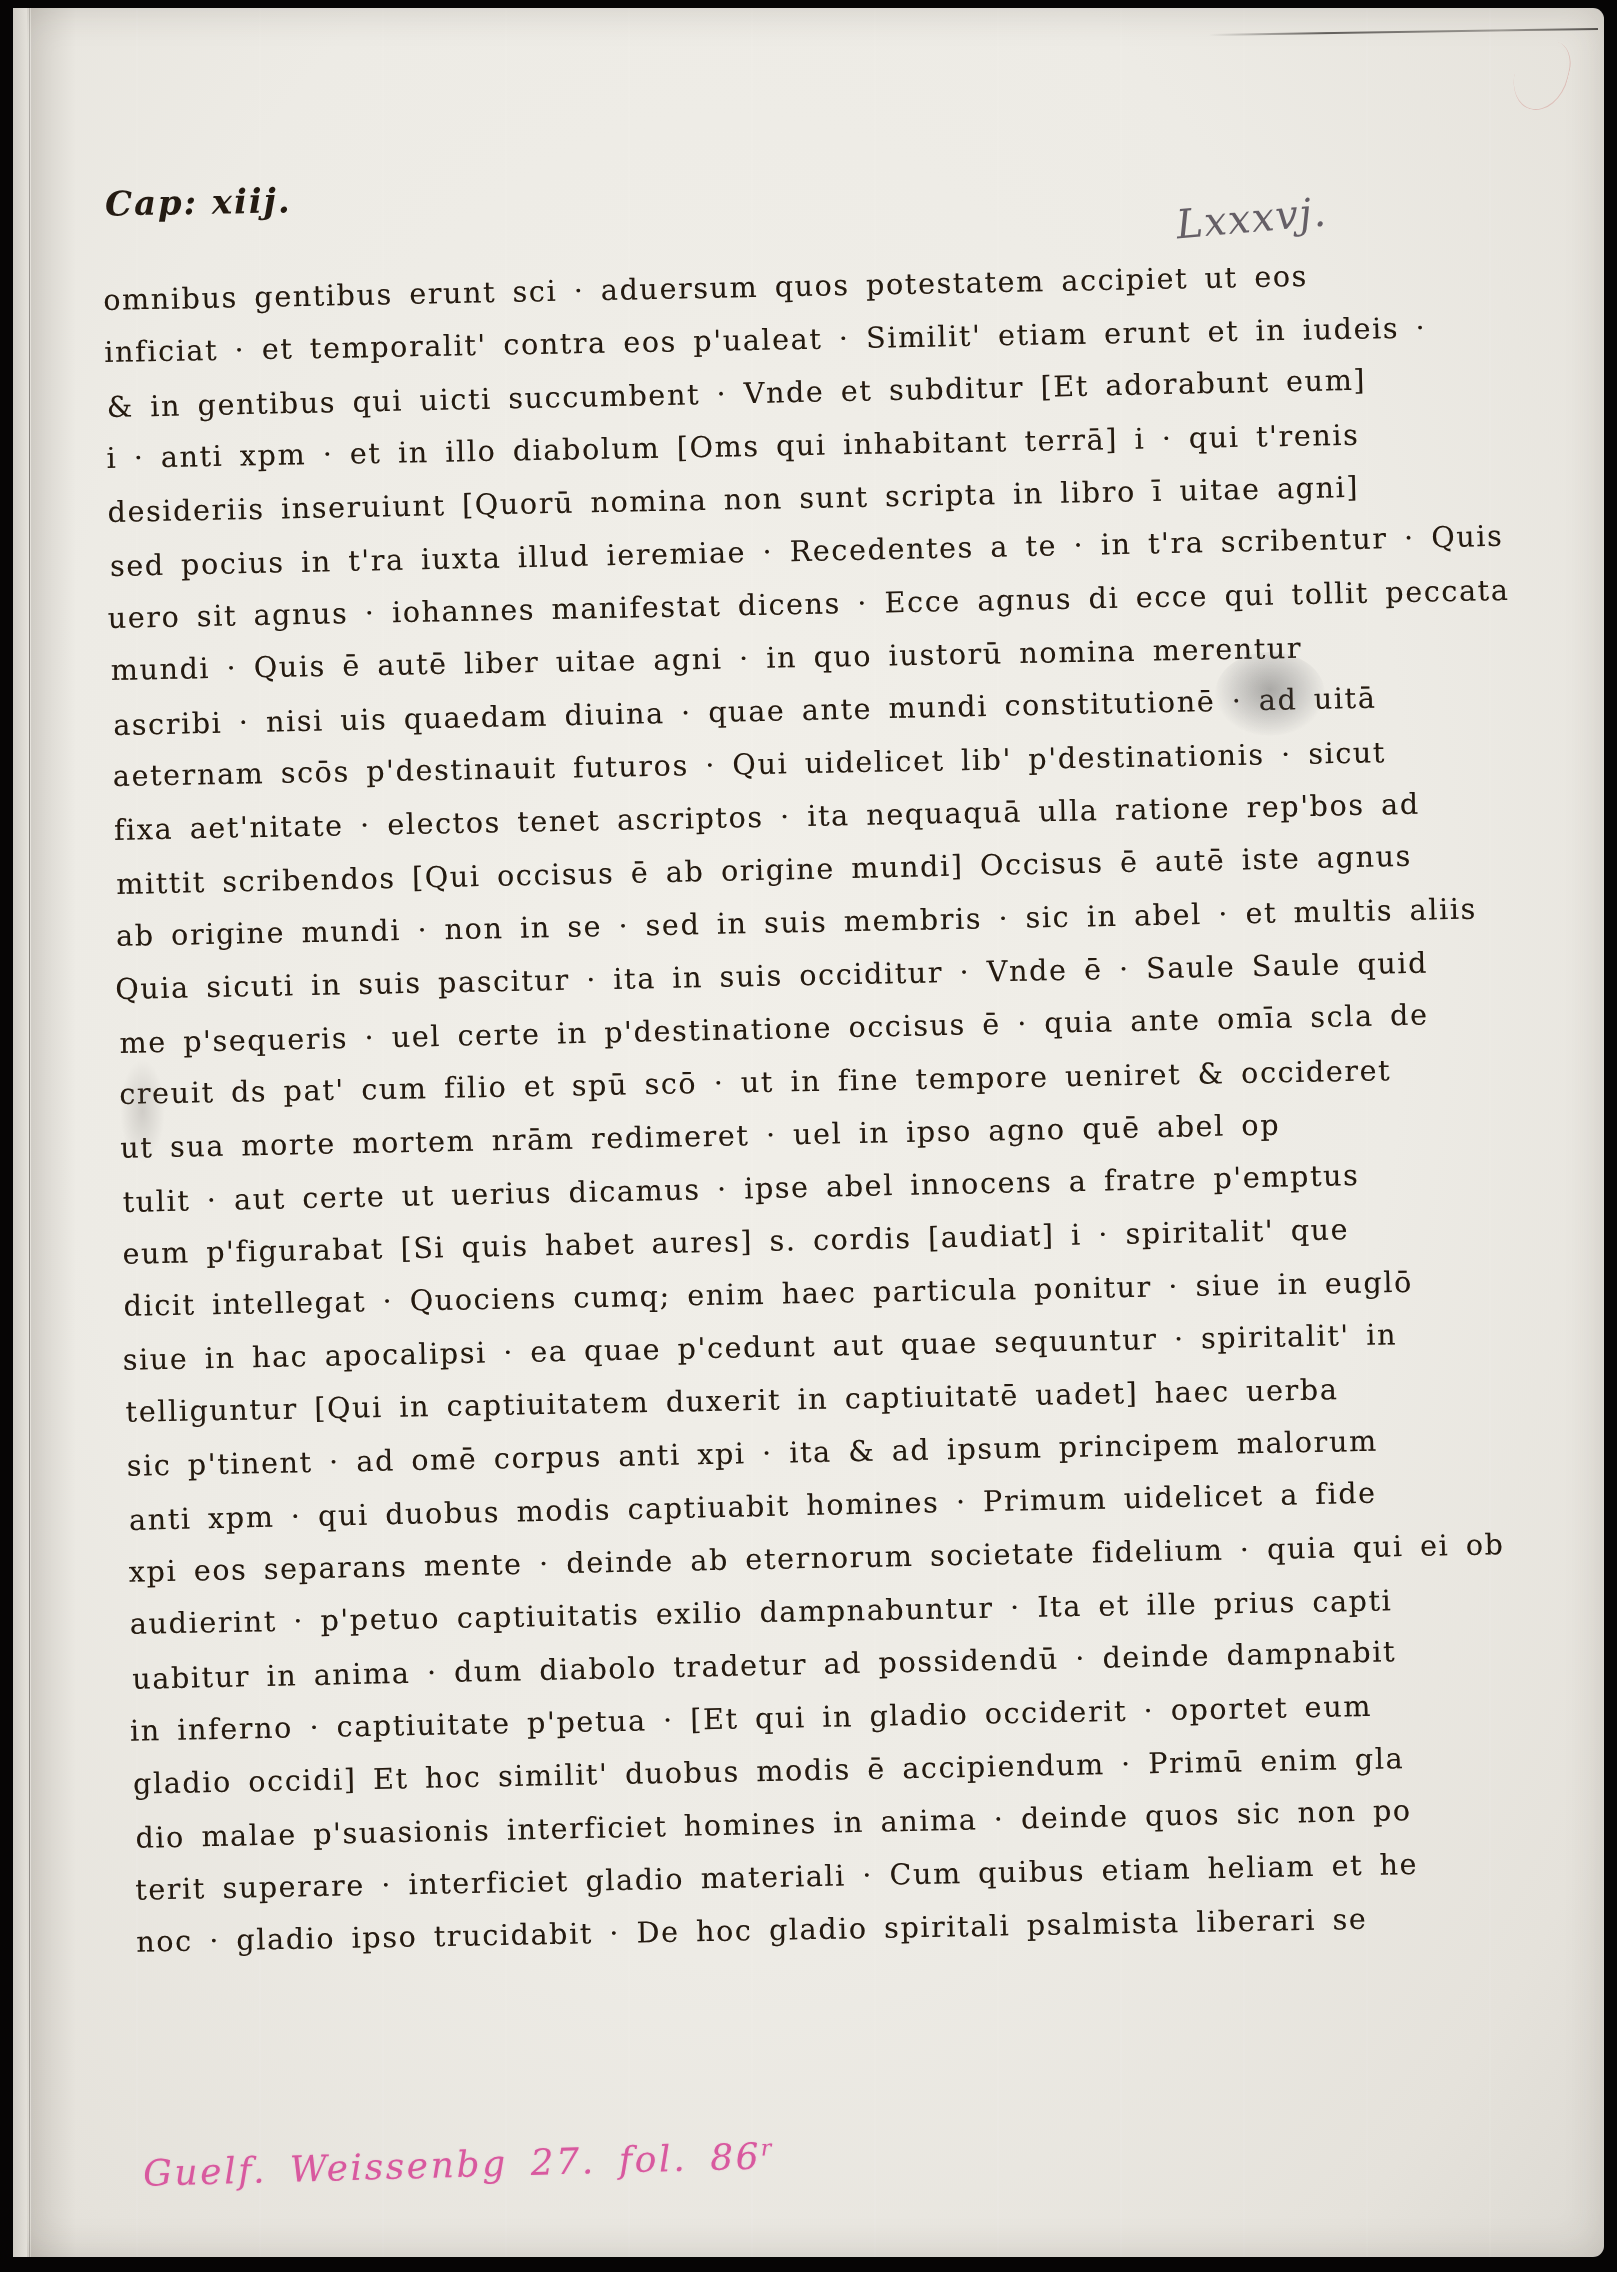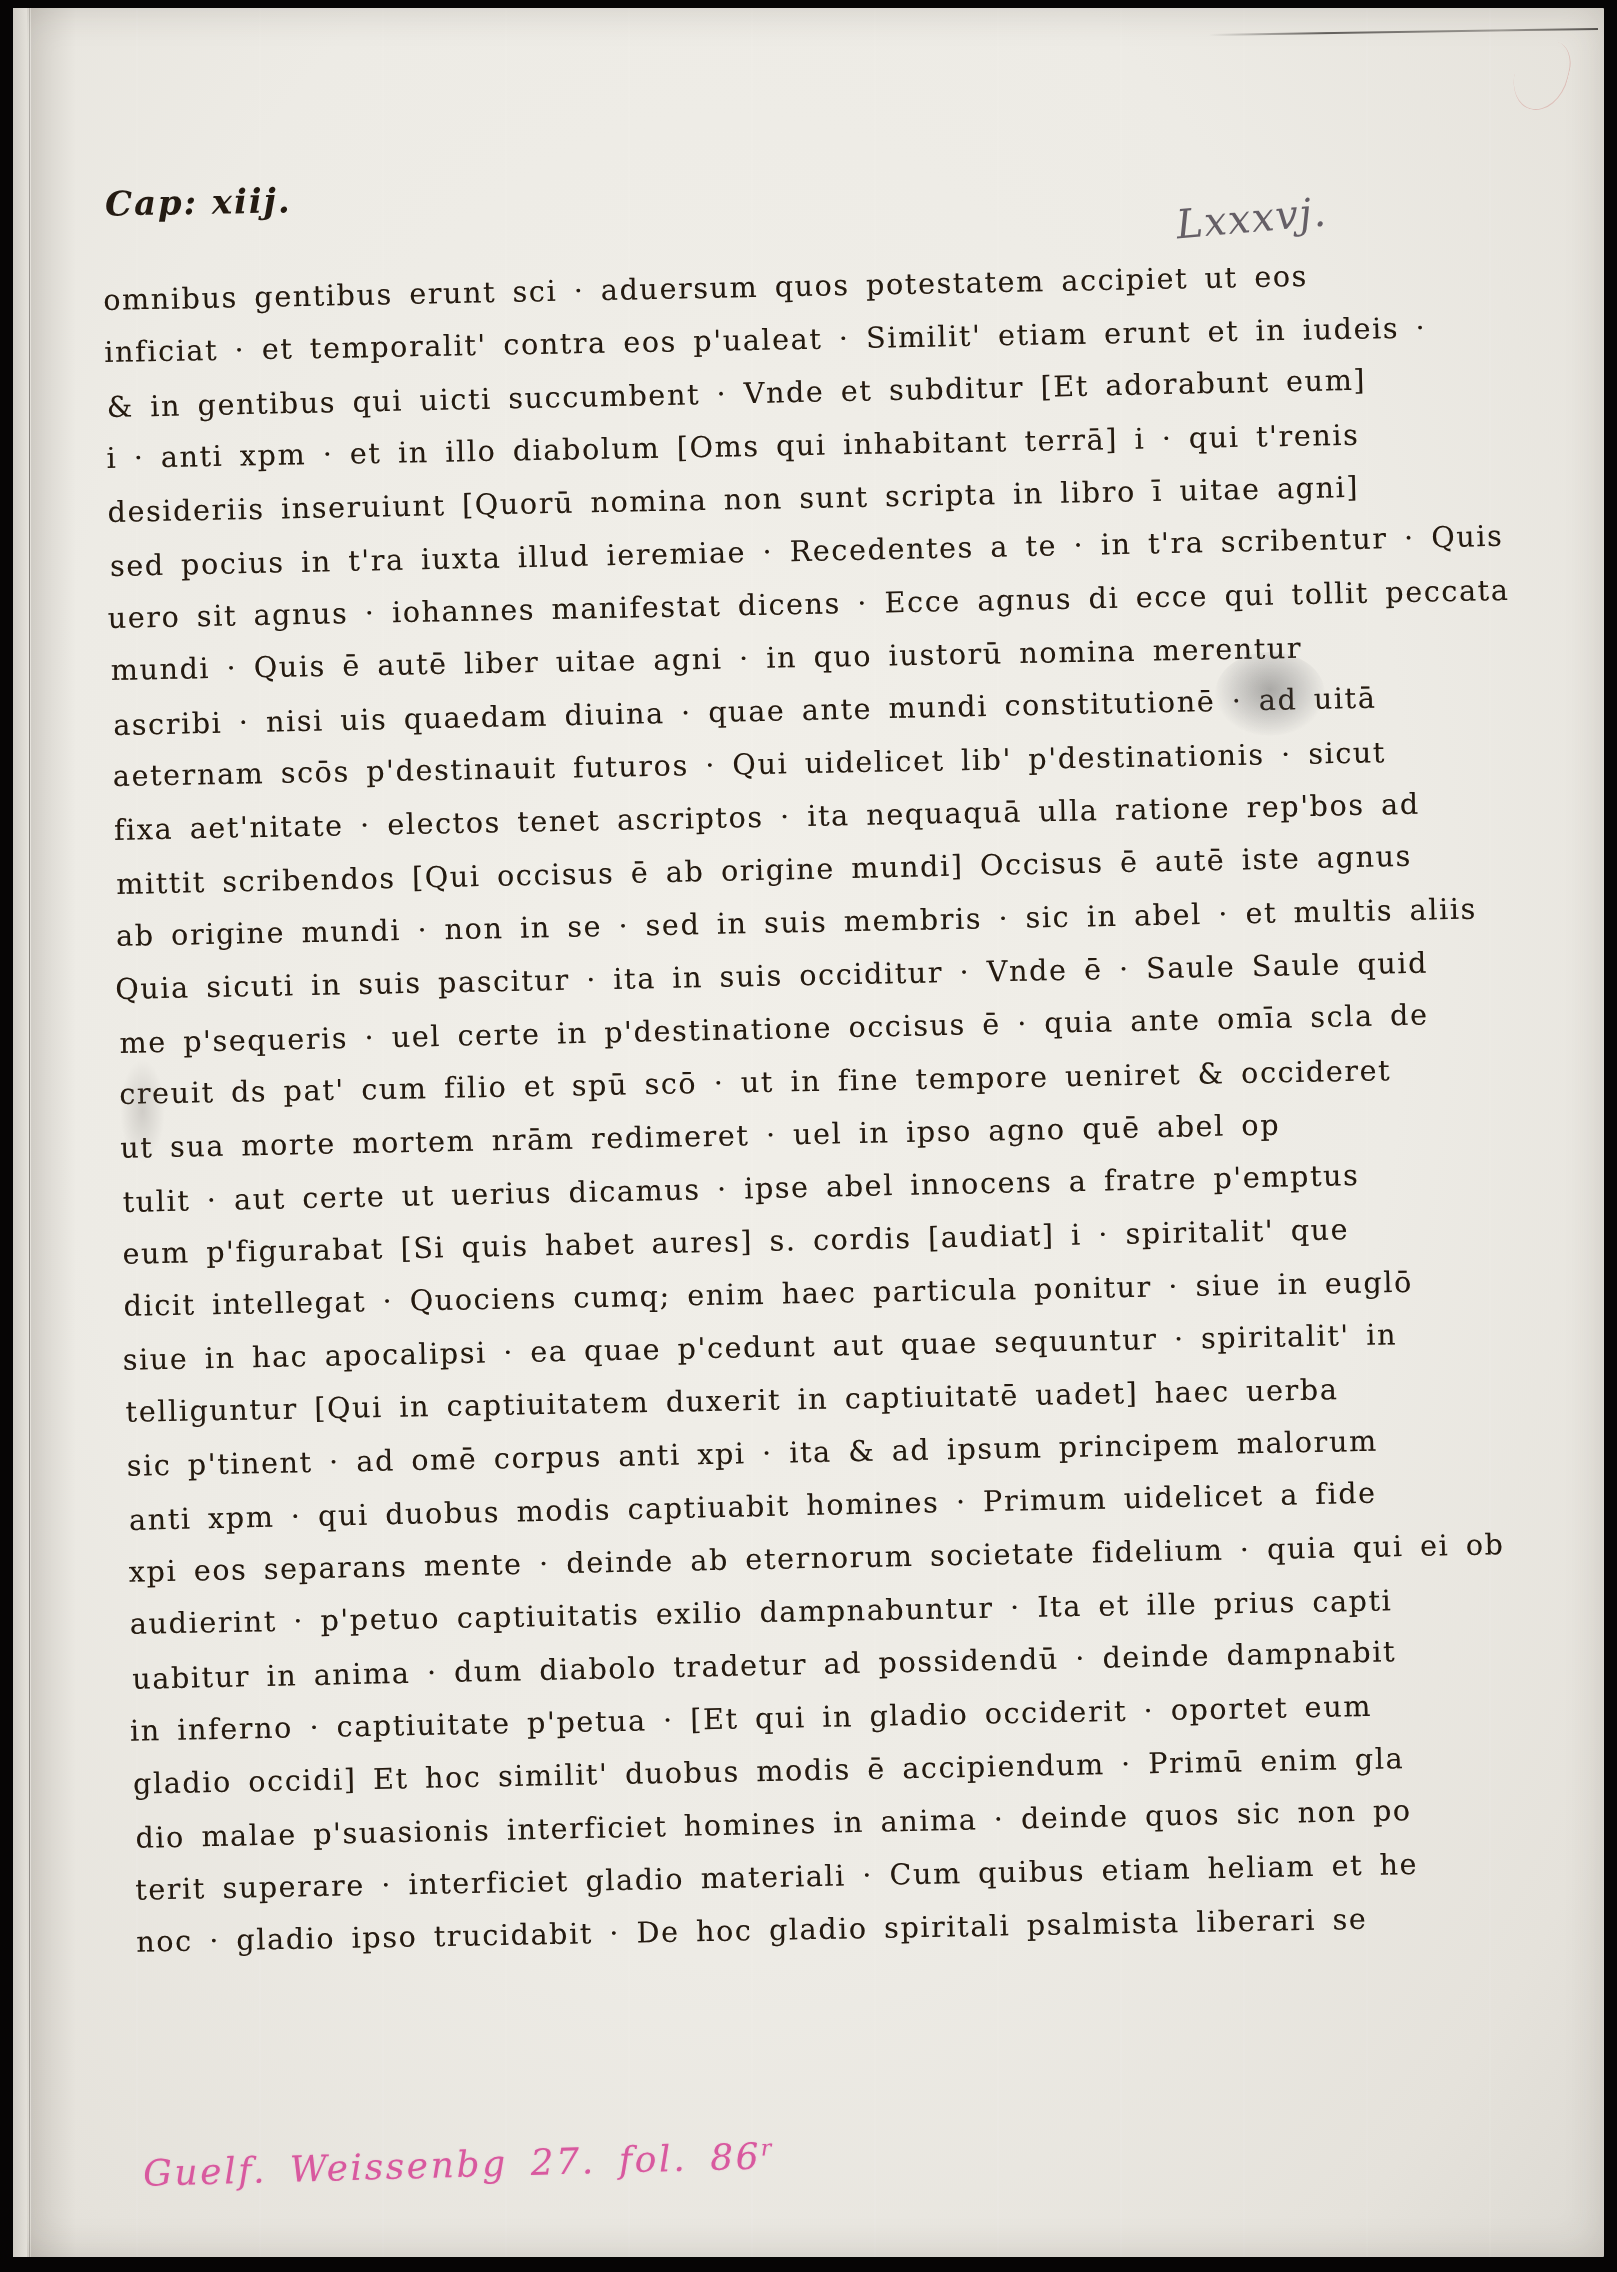--- a/index.html
+++ b/index.html
@@ -9,21 +9,21 @@
     position:relative;
     font-family:"DejaVu Serif", serif;
     overflow:hidden;
   }
   .page{
     position:absolute;
     left:13px;top:7.8px;right:13px;bottom:15.6px;
     background:
       repeating-linear-gradient(90deg, rgba(255,255,255,.05) 0 1.9px, rgba(0,0,0,0) 1.9px 123px),
       radial-gradient(ellipse at 45% 40%, #f1efe9 0%, #edebe5 55%, #e5e2db 85%, #dcd9d2 100%);
-    border-radius:1px;
+    border-radius:11px;
     box-shadow:inset 0 0 39px rgba(60,50,40,.18);
   }
   .edge-strip{
     position:absolute;left:0;top:0;bottom:0;width:14.3px;
     background:linear-gradient(90deg,#cfccc5,#e3e0d9);
   }
   .ruling-line{
     position:absolute;left:15.6px;top:0;bottom:0;width:1.9px;
     background:linear-gradient(180deg, rgba(70,65,60,.25), rgba(70,65,60,.6) 20%, rgba(70,65,60,.55) 80%, rgba(70,65,60,.3));
   }

